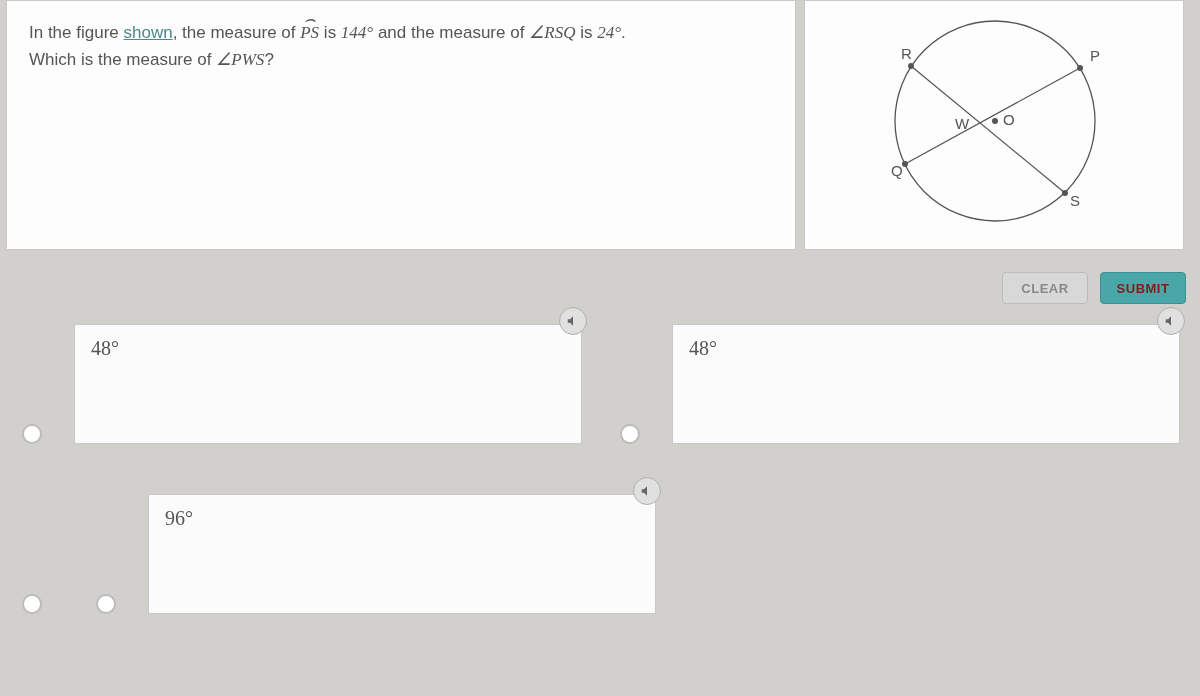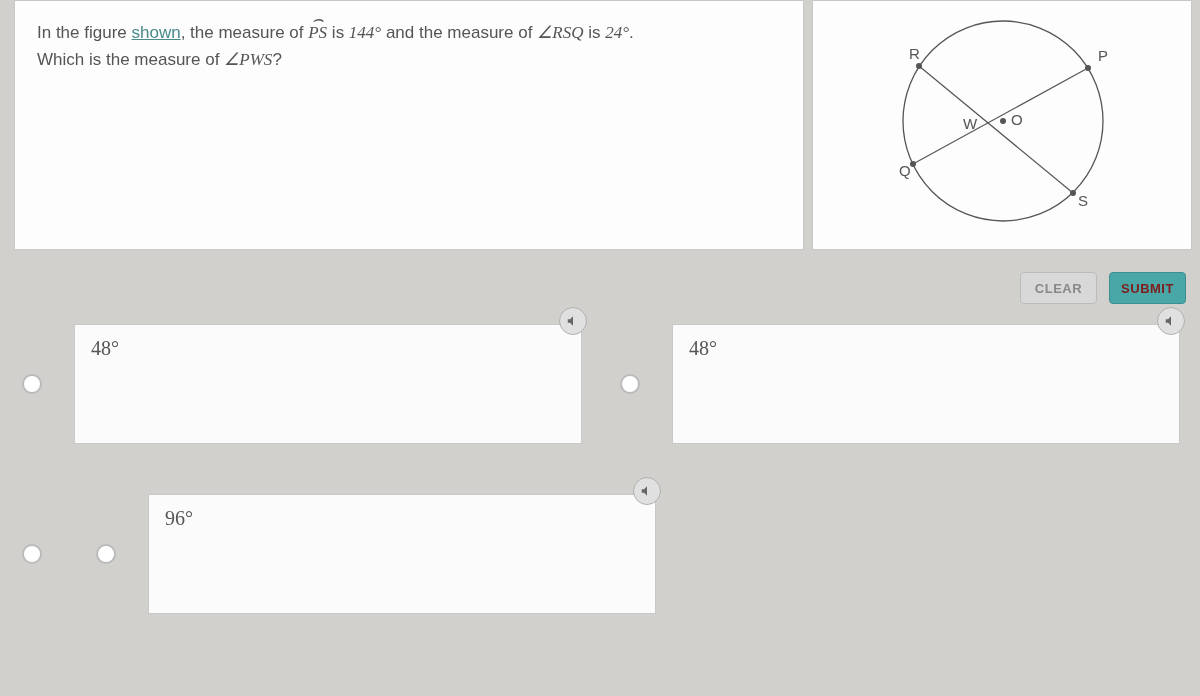--- a/index.html
+++ b/index.html
@@ -5,21 +5,21 @@
   * { box-sizing: border-box; margin: 0; padding: 0; }
   html, body { width: 1200px; height: 696px; overflow: hidden; }
   body {
     background: #d2d0cc;
     font-family: Arial, Helvetica, sans-serif;
     color: #555;
   }
   .top-row {
     display: flex;
     align-items: stretch;
-    padding: 0 0 4px 8px;
+    padding: 0 0 4px 0;
   }
   .question-panel {
     background: #fdfdfd;
     border: 1px solid #c8c8c8;
     width: 790px;
     height: 250px;
     margin: 0 8px 0 6px;
     padding: 18px 22px;
     font-size: 17px;
     line-height: 1.6;
@@ -44,38 +44,38 @@
     position: relative;
   }
   .figure-panel svg { position: absolute; left: 0; top: 0; }
   .buttons-row {
     display: flex;
     justify-content: flex-end;
     gap: 12px;
     padding: 18px 14px 10px 0;
   }
   .btn {
-    width: 77px;
+    width: 86px;
     height: 32px;
     border-radius: 4px;
     border: 1px solid #bbb;
     font-size: 13px;
     font-weight: bold;
     letter-spacing: 0.5px;
     cursor: pointer;
     display: flex; align-items: center; justify-content: center;
   }
   .btn-clear { background: #d8d8d8; color: #888; }
   .btn-submit { background: #4aa7a7; color: #7f1d1d; border-color: #3a9090; }
   .options-grid {
     padding: 10px 0 0 0;
   }
   .option-row {
     display: flex;
-    align-items: center;
+    align-items: flex-end;
     gap: 16px;
     margin-bottom: 50px;
   }
   .radio {
     width: 20px; height: 20px;
     border-radius: 50%;
     border: 2px solid #bbb;
     background: #fff;
     margin-left: 22px;
     margin-right: 16px;

